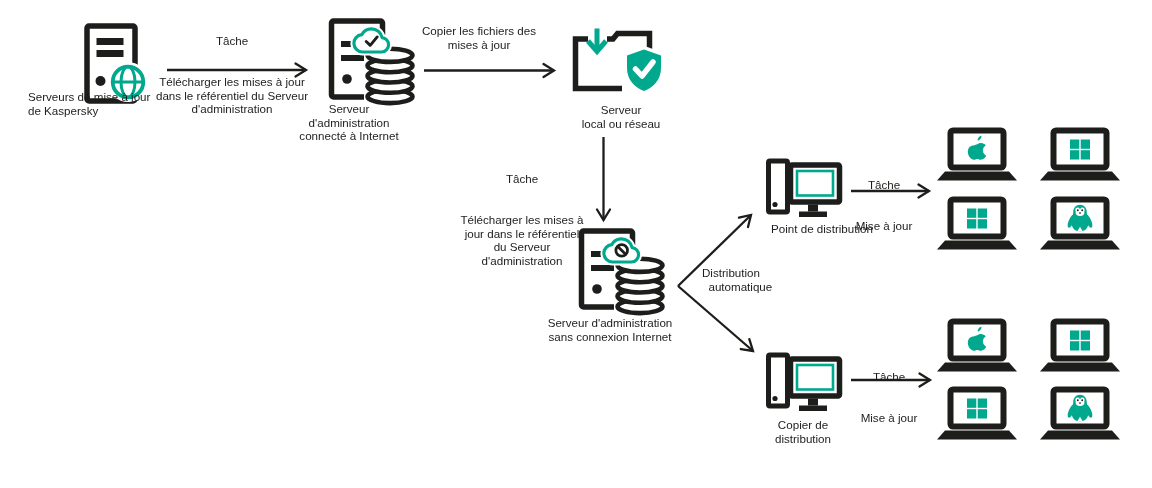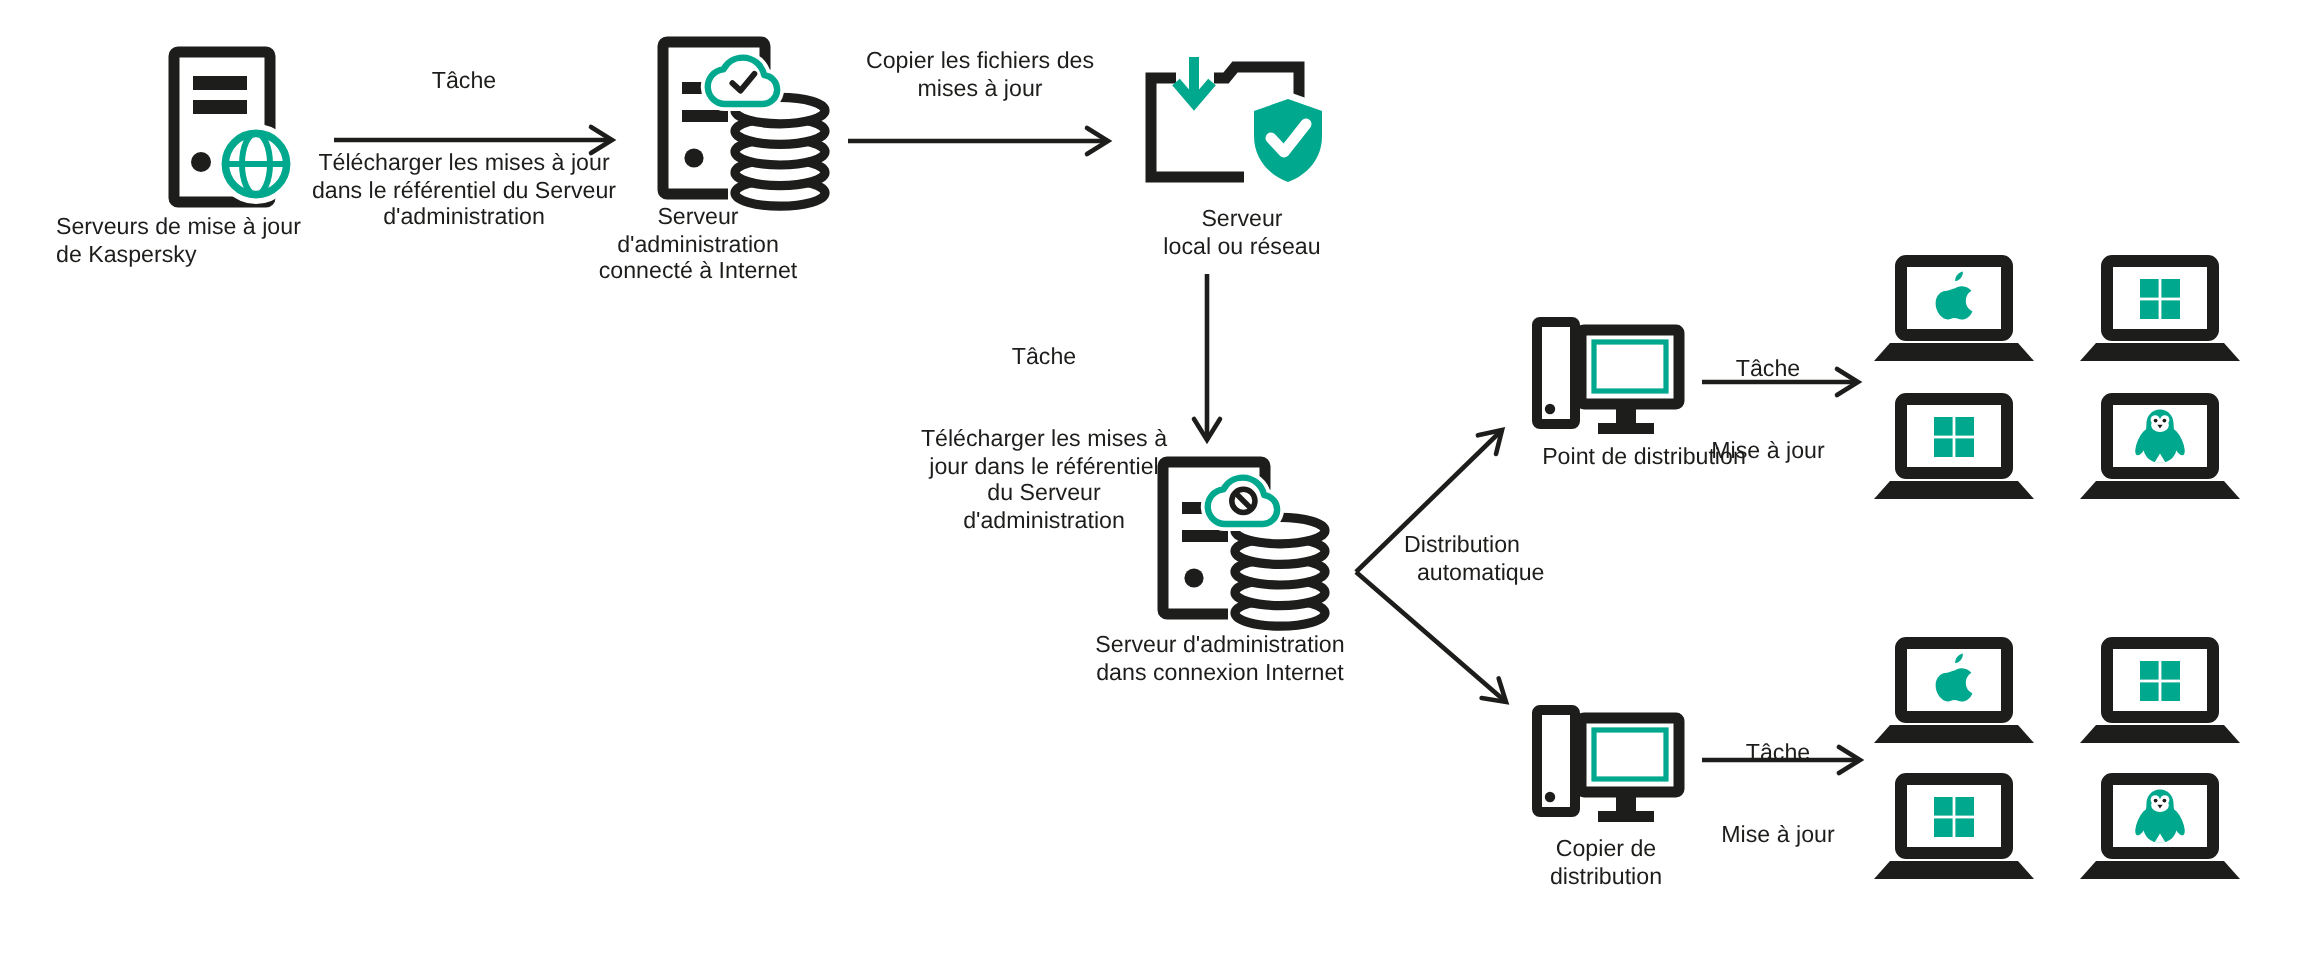--- a/index.html
+++ b/index.html
@@ -177,41 +177,41 @@
   </svg>
   <svg class="ic" style="left:937px;top:386px" width="80" height="54">
     <use href="#sym-laptop"></use>
       <use href="#sym-logo-windows"></use>
   </svg>
   <svg class="ic" style="left:1040px;top:386px" width="80" height="54">
     <use href="#sym-laptop"></use>
       <use href="#sym-logo-tux"></use>
   </svg>
 
-  <div class="lbl left" style="left:28px;top:107px;width:170px">Serveurs de mise à jour
+  <div class="lbl left" style="left:28px;top:90px;width:170px">Serveurs de mise à jour
 de Kaspersky</div>
   <div class="lbl center" style="left:279px;top:102px;width:140px">Serveur
 d'administration
 connecté à Internet</div>
   <div class="lbl center" style="left:561px;top:103px;width:120px">Serveur
 local ou réseau</div>
   <div class="lbl center" style="left:528px;top:316px;width:164px">Serveur d'administration
-dans connexion Internet</div>
+sans connexion Internet</div>
   <div class="lbl center" style="left:744px;top:222px;width:156px">Point de distribution</div>
   <div class="lbl center" style="left:745px;top:418px;width:116px">Copier de
 distribution</div>
 
   <div class="lbl center" style="left:146px;top:7px;width:172px">
     <div>Tâche</div>
     <div class="it">Télécharger les mises à jour
 dans le référentiel du Serveur
 d'administration</div>
   </div>
 
-  <div class="lbl center" style="left:420px;top:24px;width:140px">Copier les fichiers des
+  <div class="lbl center" style="left:409px;top:24px;width:140px">Copier les fichiers des
 mises à jour</div>
 
   <div class="lbl center" style="left:446px;top:145px;width:152px">
     <div>Tâche</div>
     <div class="it">Télécharger les mises à
 jour dans le référentiel
 du Serveur
 d'administration</div>
   </div>
 

